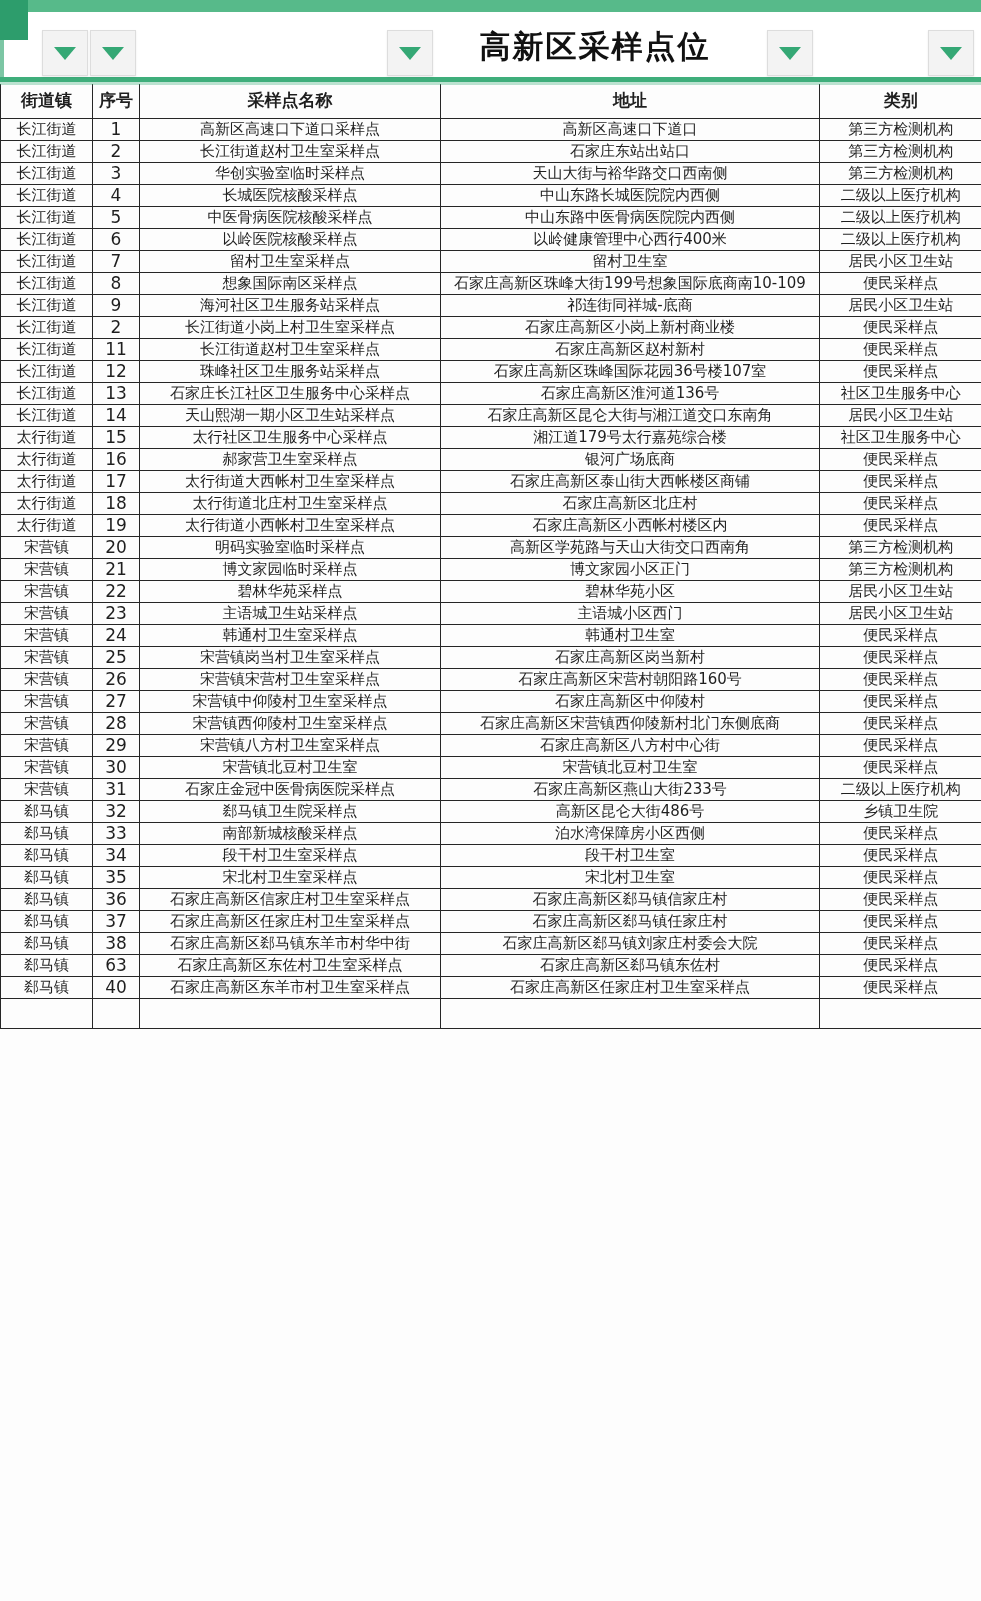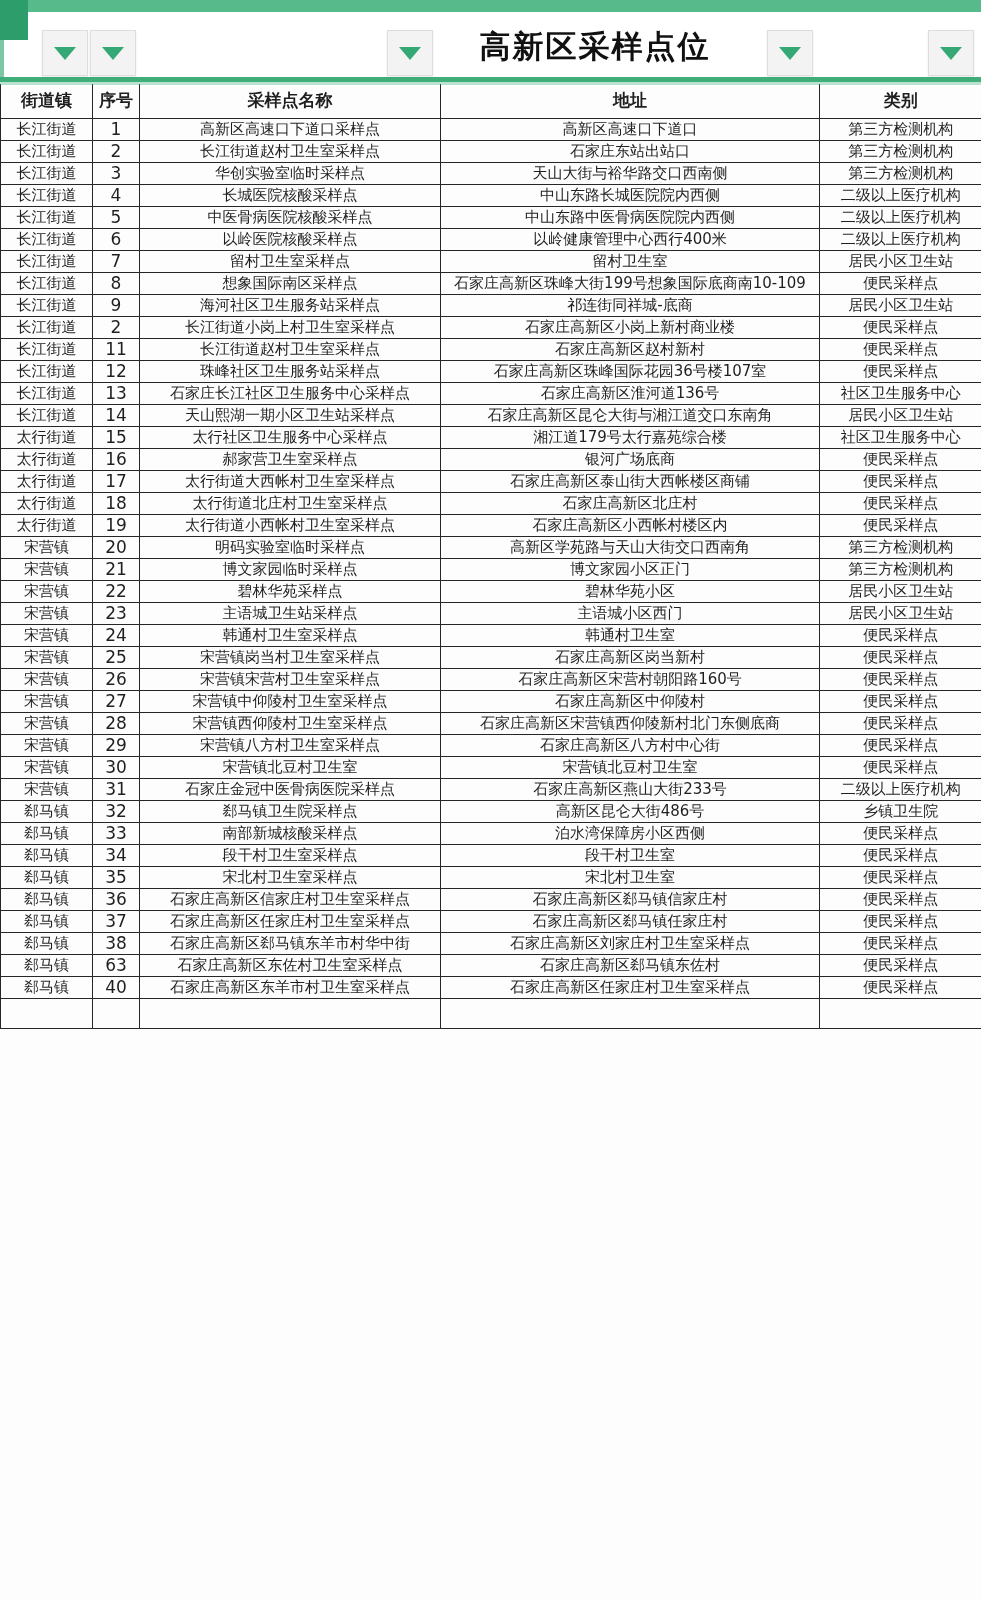--- a/index.html
+++ b/index.html
@@ -390,21 +390,21 @@
         <td class="cell-street">郄马镇</td>
         <td class="cell-no">37</td>
         <td class="cell-name">石家庄高新区任家庄村卫生室采样点</td>
         <td class="cell-address">石家庄高新区郄马镇任家庄村</td>
         <td class="cell-category">便民采样点</td>
       </tr>
       <tr>
         <td class="cell-street">郄马镇</td>
         <td class="cell-no">38</td>
         <td class="cell-name">石家庄高新区郄马镇东羊市村华中街</td>
-        <td class="cell-address">石家庄高新区刘家庄村卫生室采样点</td>
+        <td class="cell-address">石家庄高新区郄马镇刘家庄村委会大院</td>
         <td class="cell-category">便民采样点</td>
       </tr>
       <tr>
         <td class="cell-street">郄马镇</td>
         <td class="cell-no">63</td>
         <td class="cell-name">石家庄高新区东佐村卫生室采样点</td>
         <td class="cell-address">石家庄高新区郄马镇东佐村</td>
         <td class="cell-category">便民采样点</td>
       </tr>
       <tr>

